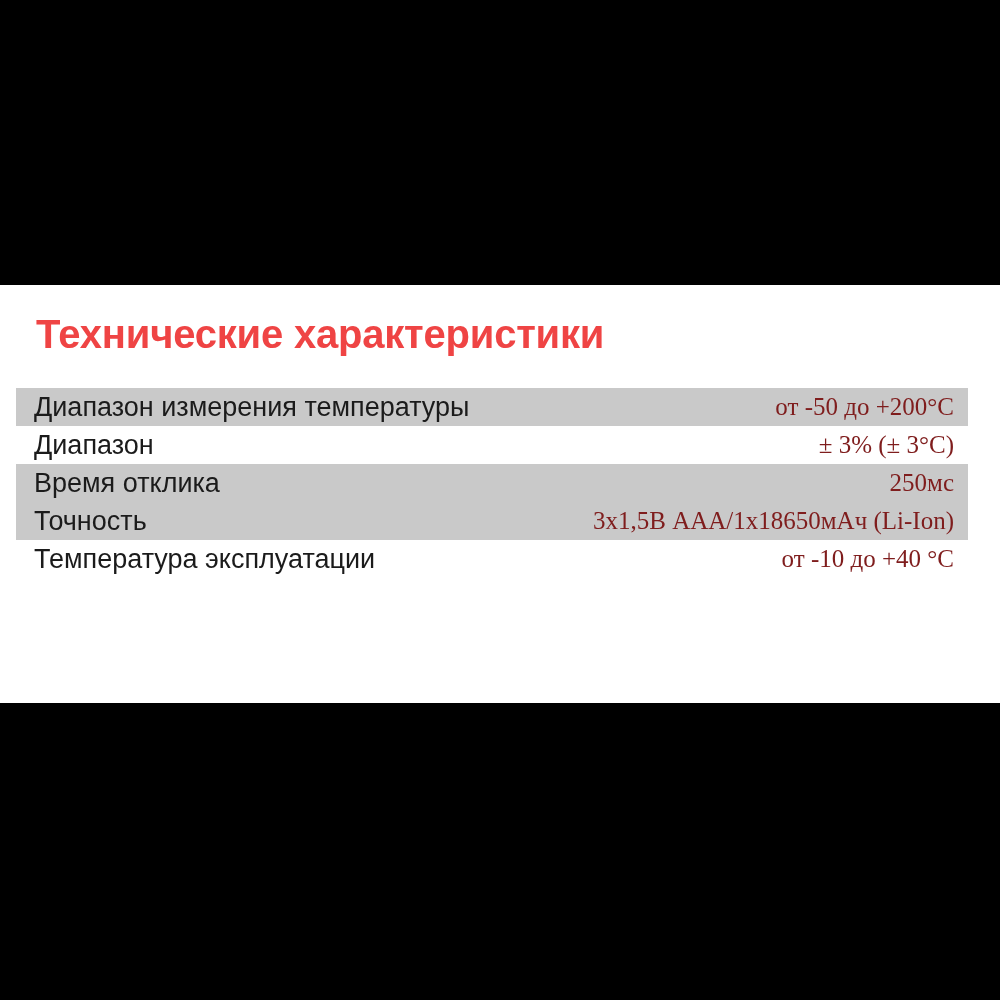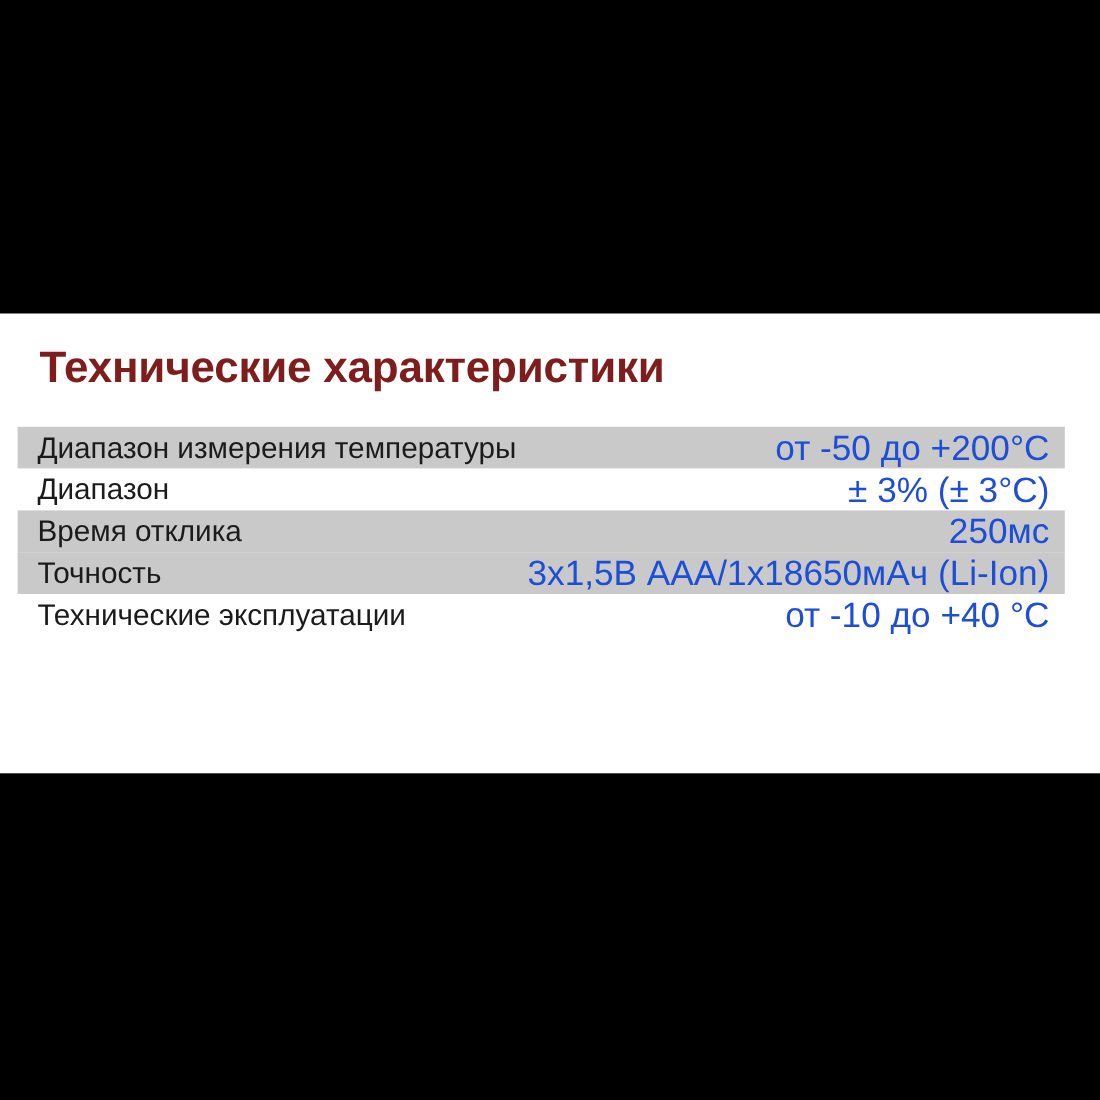--- a/index.html
+++ b/index.html
@@ -27,21 +27,21 @@
     height: 418px;
     background: #ffffff;
     box-sizing: border-box;
   }
   .card-title {
     position: absolute;
     left: 36px;
     top: 27px;
     font-size: 40px;
     font-weight: bold;
-    color: #7f1d1d;
+    color: #ef4444;
     letter-spacing: -0.2px;
     white-space: nowrap;
   }
   .spec-table {
     position: absolute;
     left: 16px;
     top: 103px;
     width: 952px;
   }
   .spec-row {
@@ -57,24 +57,25 @@
   }
   .spec-row.plain {
     background: #ffffff;
   }
   .spec-label {
     font-size: 27px;
     color: #1b1b1b;
     white-space: nowrap;
   }
   .spec-value {
-    font-size: 32px;
-    color: #1d4ed8;
+    font-size: 25px;
+    color: #7f1d1d;
     white-space: nowrap;
     text-align: right;
+    font-family: Liberation Serif, serif;
   }
 </style>
 </head>
 <body>
 
 <div class="page">
   <div class="spec-card">
     <div class="card-title">Технические характеристики</div>
     <div class="spec-table">
 
@@ -93,19 +94,19 @@
         <span class="spec-value">250мс</span>
       </div>
 
 
       <div class="spec-row shaded">
         <span class="spec-label">Точность</span>
         <span class="spec-value">3x1,5В ААА/1x18650мАч (Li-Ion)</span>
       </div>
 
       <div class="spec-row plain">
-        <span class="spec-label">Технические эксплуатации</span>
+        <span class="spec-label">Температура эксплуатации</span>
         <span class="spec-value">от -10 до +40 °C</span>
       </div>
 
     </div>
   </div>
 </div>
 
 </body></html>

